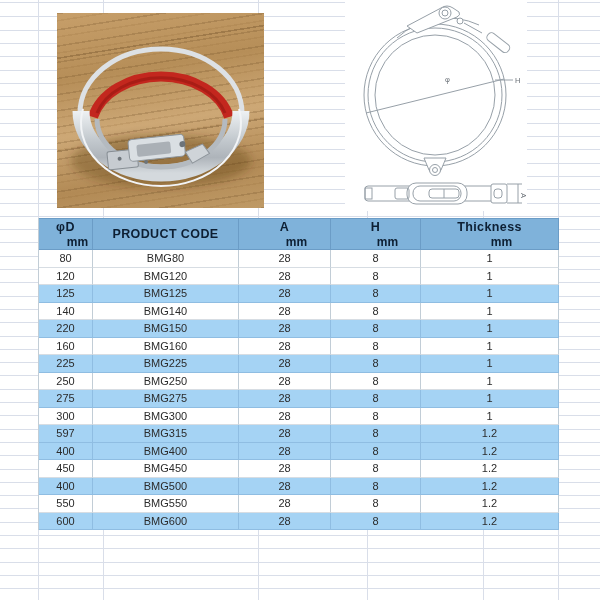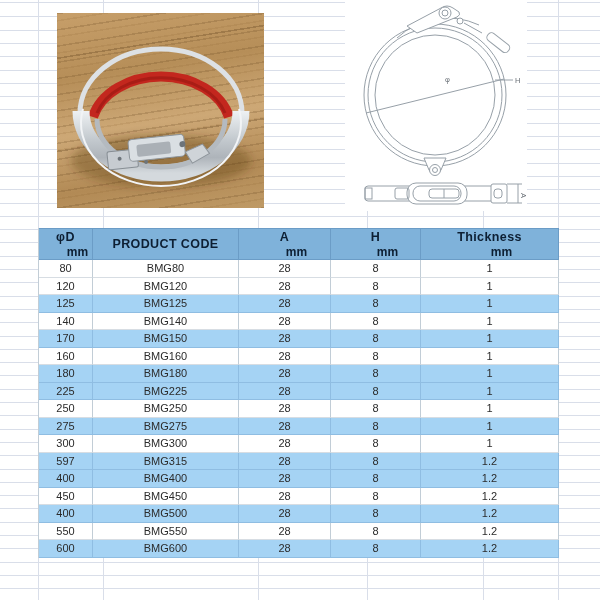--- a/index.html
+++ b/index.html
@@ -33,21 +33,21 @@
 
   
   .diagram{position:absolute;left:345px;top:0;width:182px;height:211px;background:#ffffff;}
   .diagram svg{position:absolute;inset:0;}
   .dwg{stroke:#97a0a8;stroke-width:1;fill:none;}
   .dwg-f{stroke:#97a0a8;stroke-width:1;fill:#ffffff;}
   .dwg-t{fill:#6b7178;font-size:7.5px;font-family:"Liberation Sans",sans-serif;}
 
   
   .spec-table{
-    position:absolute;left:38px;top:228px;width:520px;
+    position:absolute;left:38px;top:218px;width:520px;
     border-collapse:separate;border-spacing:0;table-layout:fixed;
     border-left:1px solid #c2cdd6;
   }
   .spec-table th{
     box-sizing:border-box;height:32px;padding:0;
     background:var(--header-bg,#7fb2da);
     color:var(--header-text,#0d1f33);
     border-right:1px solid #6b9cc6;border-top:1px solid #6b9cc6;border-bottom:1px solid #6b9cc6;
     font-weight:bold;text-align:center;vertical-align:middle;
   }
@@ -210,41 +210,34 @@
           <td>1</td>
         </tr>
         <tr>
           <td>140</td>
           <td>BMG140</td>
           <td>28</td>
           <td>8</td>
           <td>1</td>
         </tr>
         <tr class="alt">
-          <td>170</td>
+          <td>220</td>
           <td>BMG150</td>
           <td>28</td>
           <td>8</td>
           <td>1</td>
         </tr>
         <tr>
           <td>160</td>
           <td>BMG160</td>
           <td>28</td>
           <td>8</td>
           <td>1</td>
         </tr>
         <tr class="alt">
-          <td>180</td>
-          <td>BMG180</td>
-          <td>28</td>
-          <td>8</td>
-          <td>1</td>
-        </tr>
-        <tr class="alt">
           <td>225</td>
           <td>BMG225</td>
           <td>28</td>
           <td>8</td>
           <td>1</td>
         </tr>
         <tr>
           <td>250</td>
           <td>BMG250</td>
           <td>28</td>

